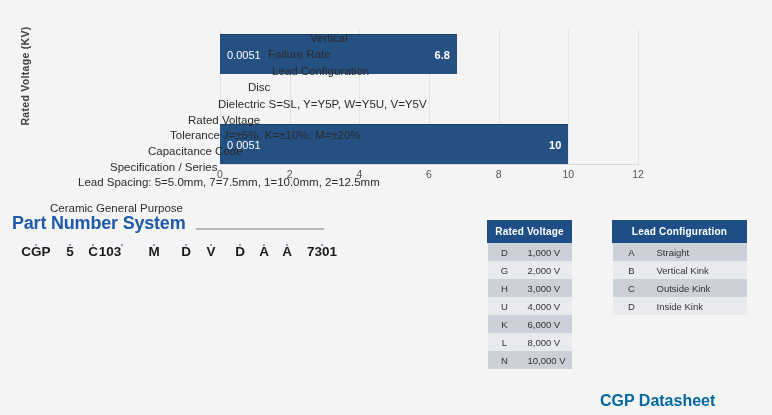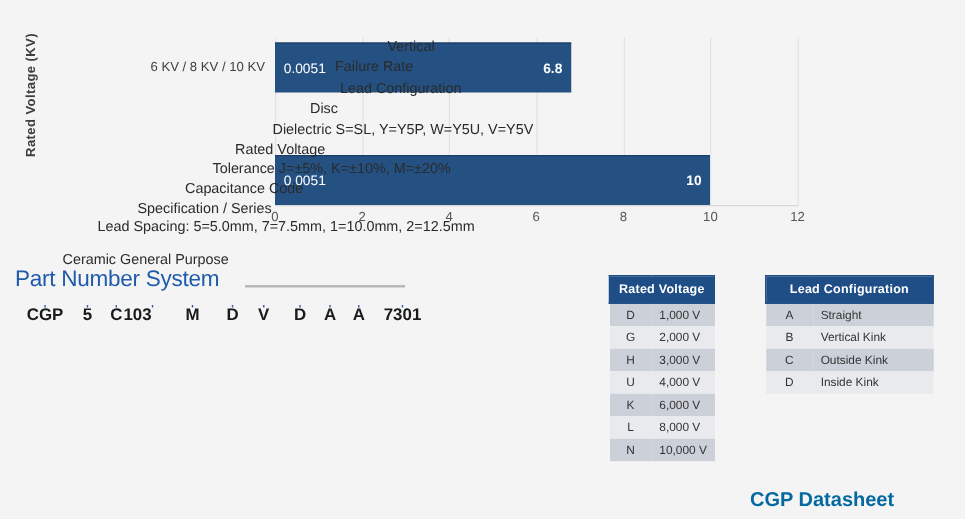--- a/index.html
+++ b/index.html
@@ -71,21 +71,21 @@
     width:30px;text-align:center;
   }
   #x-axis-title{
     position:absolute;left:220px;top:185px;width:418px;
     text-align:center;font-size:9.5px;color:#555;
   }
 
   
   #pns-heading{
     position:absolute;left:12px;top:213px;
-    font-size:18px;font-weight:normal;color:#1f5bab;
+    font-size:18px;font-weight:bold;color:#1f5bab;
     letter-spacing:-.2px;
   }
   #pns-rule{
     position:absolute;left:196px;top:228px;width:128px;height:2px;
     background:#b8b8b8;
   }
   #code-row{
     position:absolute;left:0;top:244px;width:460px;height:20px;
   }
   .code-token{
@@ -165,21 +165,20 @@
     </div>
   <div id="axis-baseline"></div>
 
 <div class="tick-label" style="left: 220px;">0</div>
     <div class="tick-label" style="left: 289.667px;">2</div>
     <div class="tick-label" style="left: 359.333px;">4</div>
     <div class="tick-label" style="left: 429px;">6</div>
     <div class="tick-label" style="left: 498.667px;">8</div>
     <div class="tick-label" style="left: 568.333px;">10</div>
     <div class="tick-label" style="left: 638px;">12</div>
-    <div class="cat-label" style="left: 52px; top: 48px;">6 KV / 8 KV / 10 KV</div>
   </div>
 
 <div id="pns-heading">Part Number System</div>
 <div id="pns-rule"></div>
 
 <div id="code-row">
     <span class="code-token" style="left: 36px;">CGP</span>
     <span class="code-token" style="left: 70px;">5</span>
     <span class="code-token" style="left: 93px;">C</span>
     <span class="code-token" style="left: 110px;">103</span>

